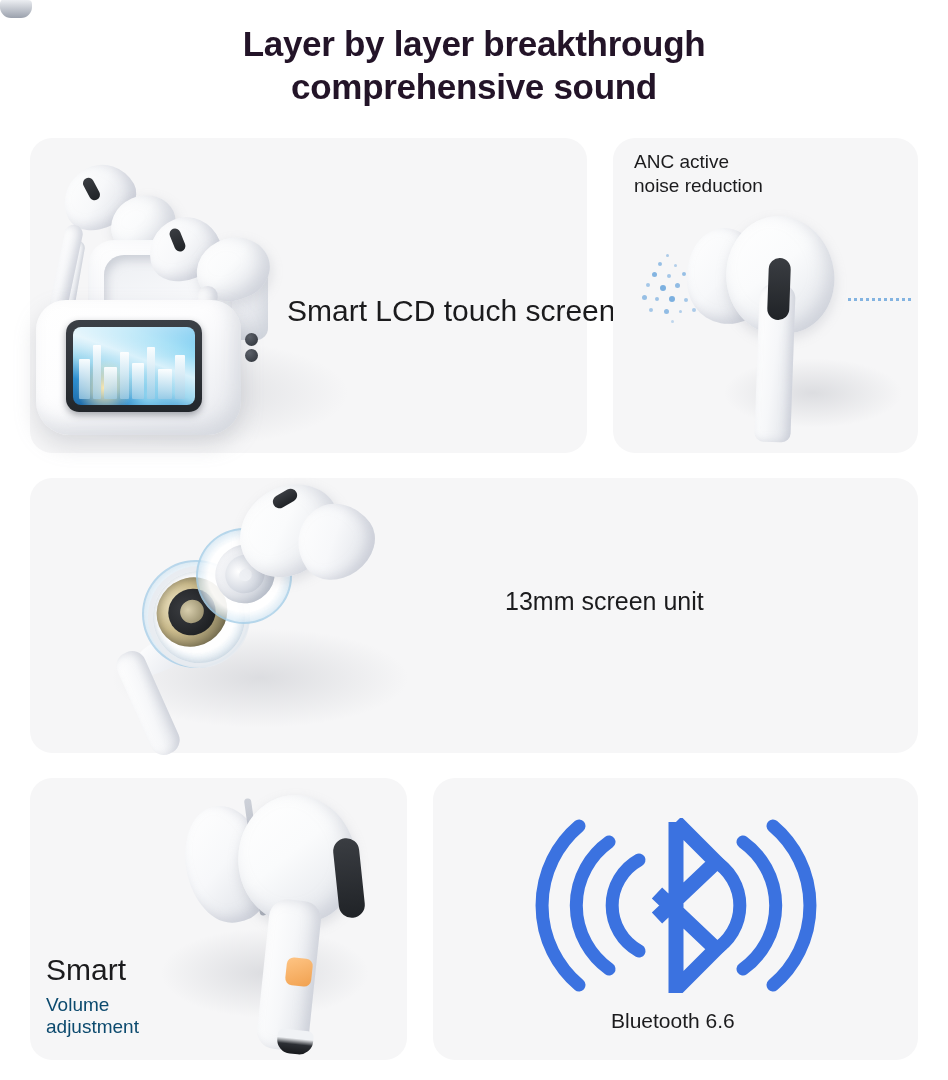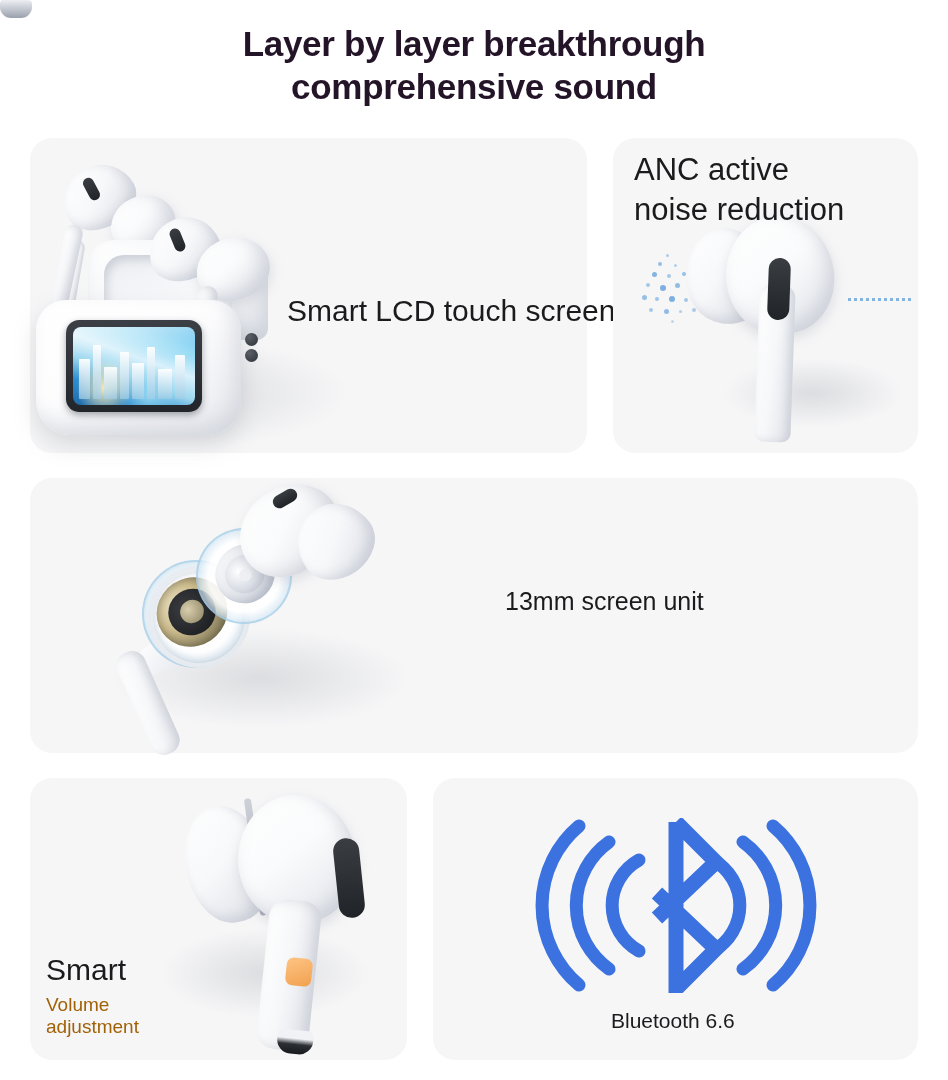--- a/index.html
+++ b/index.html
@@ -49,36 +49,36 @@
 
   
   .label {
     position: absolute;
     color: #1b1b1d;
     font-size: 23px;
     line-height: 1.28;
     white-space: pre-line;
   }
   #label-lcd    { left: 287px; top: 292px; font-size: 30px; }
-  #label-anc    { left: 634px; top: 150px; font-size: 31px; }
+  #label-anc    { left: 634px; top: 150px; font-size: 19px; }
   #label-driver { left: 505px; top: 585px; font-size: 25px; }
   #label-bt     { left: 611px; top: 1008px; font-size: 21px; }
 
   #label-slide-main {
     position: absolute;
     left: 46px; top: 955px;
     font-size: 30px;
     color: #1b1b1d;
     line-height: 1;
   }
   #label-slide-sub {
     position: absolute;
     left: 46px; top: 994px;
     font-size: 19px;
-    color: #a16207;
+    color: #0c4a6e;
     line-height: 1.18;
     white-space: pre-line;
   }
 
   
   .art { position: absolute; }
 
   
   .blob {
     position: absolute;

